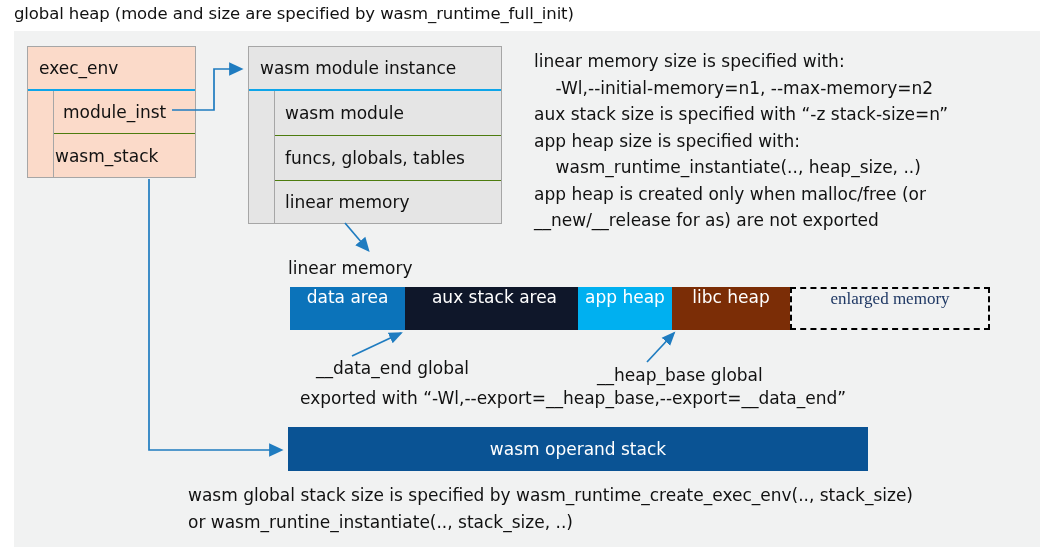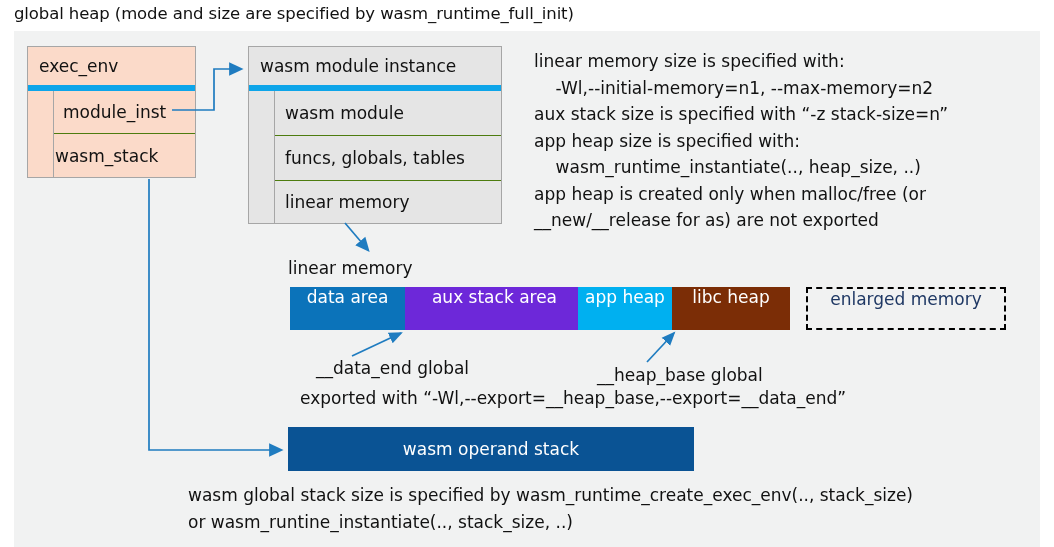--- a/index.html
+++ b/index.html
@@ -29,21 +29,21 @@
   .box{position:absolute;box-sizing:border-box;border:1px solid #a6a6a6;}
   .row{position:absolute;box-sizing:border-box;display:flex;align-items:center;}
   .row .lbl{font-size:17px;color:#111;white-space:nowrap;}
 
   
   .pink{background:#fbdac9;}
   .pink-l{background:#fbdac9;}
   
   .cream{background:#e5e5e5;}
 
-  .hdr{border-bottom:6px solid #0ea5e9;}
+  .hdr{border-bottom:2px solid #0ea5e9;}
   .sub{border-bottom:1px solid #4d7c0f;}
   .gutter{position:absolute;top:0;bottom:0;left:0;width:26px;border-right:1px solid #a6a6a6;box-sizing:border-box;}
 
   
   .notes{
     position:absolute;left:534px;top:48px;
     font-size:17px;line-height:26.5px;color:#111;white-space:pre;
   }
 
   
@@ -65,21 +65,21 @@
   }
 
   
   .ann{position:absolute;font-size:17px;color:#111;white-space:nowrap;}
   .ann-dataend{left:316px;top:358px;}
   .ann-heapbase{left:597px;top:365px;}
   .ann-export{left:300px;top:388px;}
 
   
   .opstack{
-    position:absolute;left:288px;top:427px;width:406px;height:44px;
+    position:absolute;left:288px;top:427px;width:580px;height:44px;
     background:#0a5394;color:#ffffff;font-size:17px;
     display:flex;align-items:center;justify-content:center;text-align:right;
   }
 
   
   .bottom-notes{
     position:absolute;left:188px;top:482px;
     font-size:17px;line-height:27px;color:#111;white-space:pre;
   }
 
@@ -130,30 +130,30 @@
     wasm_runtime_instantiate(.., heap_size, ..)
 app heap is created only when malloc/free (or
 __new/__release for as) are not exported</div>
 
   <div class="lm-cap">linear memory</div>
 
   <div class="membar">
     <div class="seg" style="left:0px;width:115px;background:#0b73ba;">
       <span>data area</span>
     </div>
-    <div class="seg" style="left:115px;width:179px;background:#6d28d9;">
+    <div class="seg" style="left:115px;width:179px;background:#0f172a;">
       <span>aux stack area</span>
     </div>
     <div class="seg" style="left:288px;width:94px;background:#00b0f0;">
       <span>app heap</span>
     </div>
     <div class="seg" style="left:382px;width:118px;background:#7b2d06;">
       <span>libc heap</span>
     </div>
-    <div class="seg enlarged" style="left:516px;width:200px;">
+    <div class="seg enlarged" style="left:500px;width:200px;font-family:Liberation Serif, serif;">
       <span>enlarged memory</span>
     </div>
   </div>
 
   <div class="ann ann-dataend">__data_end global</div>
   <div class="ann ann-export">exported with “-Wl,--export=__heap_base,--export=__data_end”</div>
   <div class="ann ann-heapbase">__heap_base global</div>
 
   <div class="opstack">
     <span>wasm operand stack</span>

